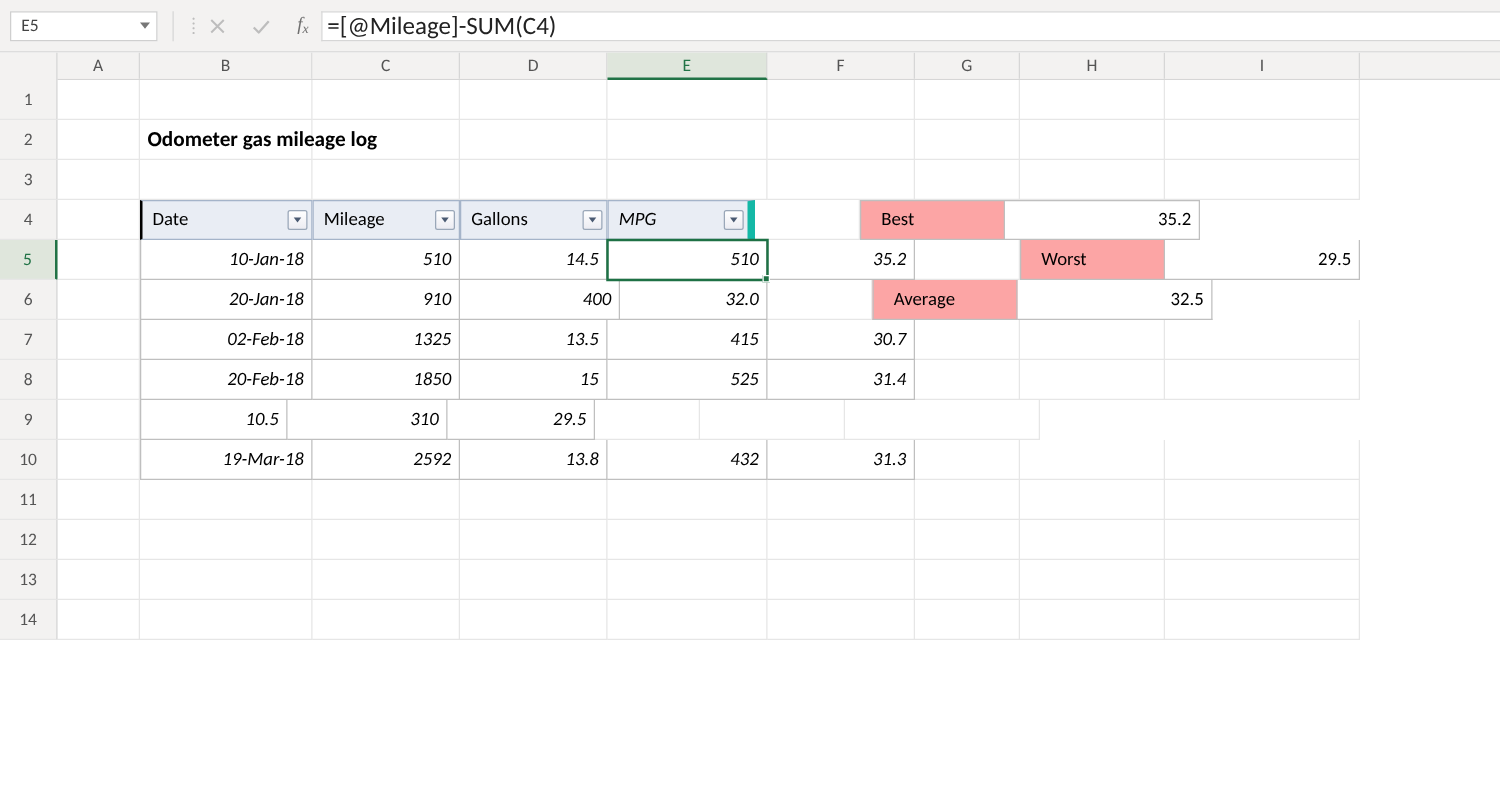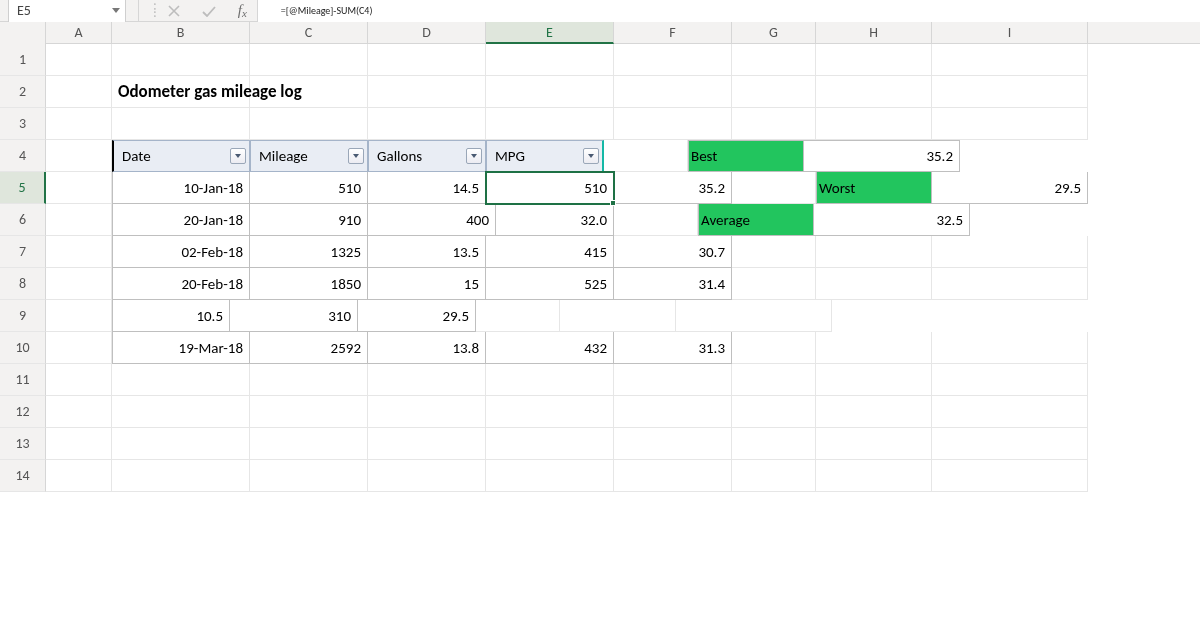--- a/index.html
+++ b/index.html
@@ -8,21 +8,21 @@
     font-size: 15px;
     background: #ffffff;
     color: #000;
     width: 1200px;
     height: 630px;
     overflow: hidden;
     user-select: none;
   }
   
   .formula-bar {
-    height: 22px;
+    height: 42px;
     background: #f3f2f1;
     border-bottom: 1px solid #d6d6d6;
     display: flex;
     align-items: center;
     gap: 0;
   }
   .name-box-wrap { display: flex; align-items: center; padding: 2px 4px 2px 8px; }
   .name-box {
     width: 118px;
     height: 24px;
@@ -54,22 +54,22 @@
   }
   .fb-icons { display: flex; align-items: center; gap: 22px; margin: 0 10px 0 6px; }
   .fb-icon { color: #bdbdbd; font-size: 15px; display: flex; align-items: center; }
   .fx { font-style: italic; font-family: "Times New Roman", serif; color: #6f6f6f; font-size: 15px; }
   .formula-input {
     flex: 1;
     height: 24px;
     background: #fff;
     border: 1px solid #d6d6d6;
     border-right: none;
-    padding: 0 23px;
-    font-size: 10px;
+    padding: 0 4px;
+    font-size: 20px;
     color: #222;
     display: flex;
     align-items: center;
   }
   
   .sheet {
     position: relative;
     height: calc(630px - 34px);
     overflow: hidden;
   }
@@ -132,26 +132,26 @@
 
   
   .tbl-h {
     background: #e9edf4;
     border: 1px solid #a5b4c9;
     position: relative;
     padding-left: 8px;
     justify-content: flex-start;
   }
   .tbl-h.first { border-left: 2px solid #000000; }
-  .tbl-h.last { border-right: 2px solid #14b8a6; }
+  .tbl-h.last { border-right: 6px solid #14b8a6; font-style: italic; }
   
   .tbl-c {
     border: 1px solid #bfbfbf;
   }
-  .tbl-row .tbl-c { border-top: none; }
+  .tbl-row .tbl-c { border-top: none; font-style: italic; }
   .tbl-row .tbl-c + .tbl-c { border-left: none; }
   .tbl-row.first .tbl-c { border-top: none; }
   .filter {
     width: 16px; height: 16px;
     border: 1px solid #9aa7b8;
     background: linear-gradient(#ffffff,#ececf2);
     display: flex; align-items: center; justify-content: center;
     position: absolute; right: 3px; top: 50%; transform: translateY(-50%);
     border-radius: 2px;
   }
@@ -166,23 +166,23 @@
   }
   .sel-handle {
     position: absolute;
     right: -3px; bottom: -3px;
     width: 6px; height: 6px;
     background: #1e7145;
     border: 1px solid #fff;
   }
   
   .sum-h {
-    background: #22c55e;
+    background: #fca5a5;
     border: 1px solid #bfbfbf;
-    padding-left: 2px;
+    padding-left: 16px;
     justify-content: flex-start;
   }
   .sum-v {
     border: 1px solid #bfbfbf;
     border-left: none;
     justify-content: flex-end;
   }
 </style>
 </head>
 <body>

